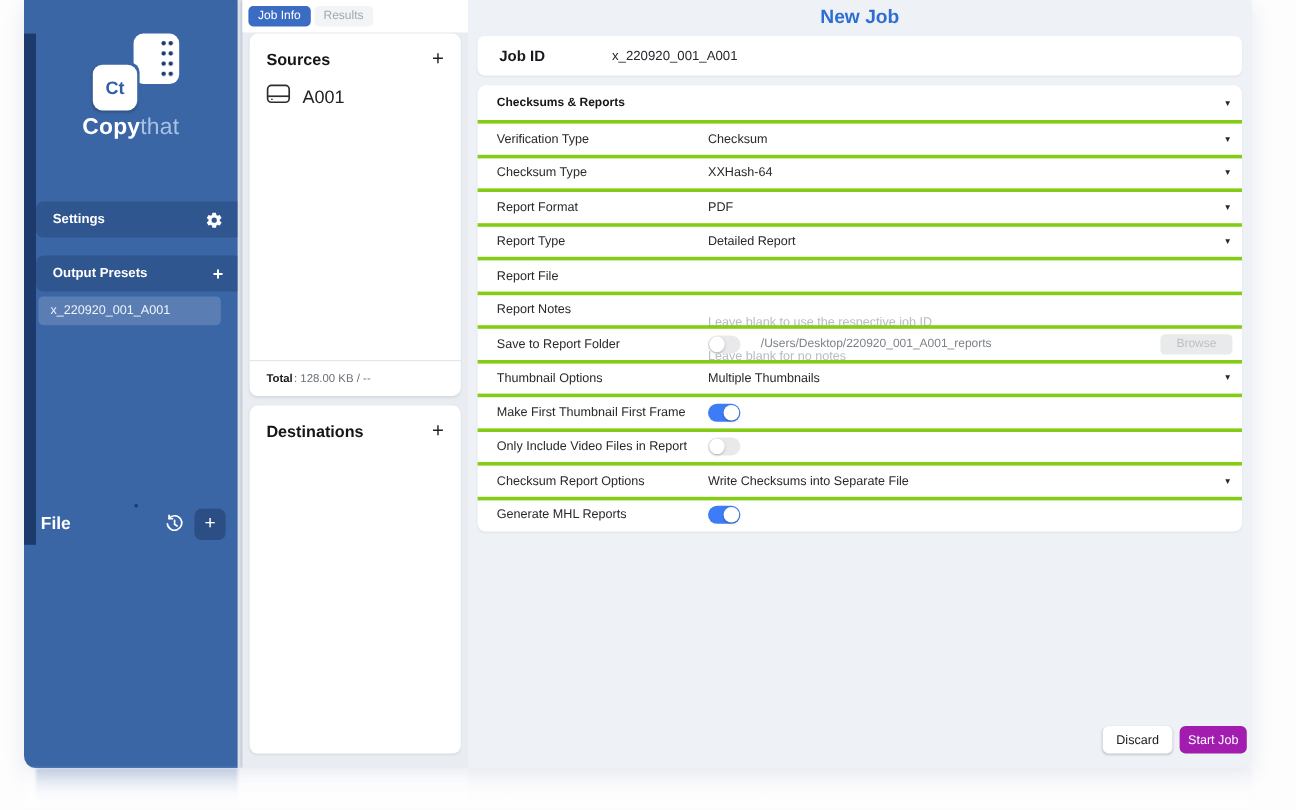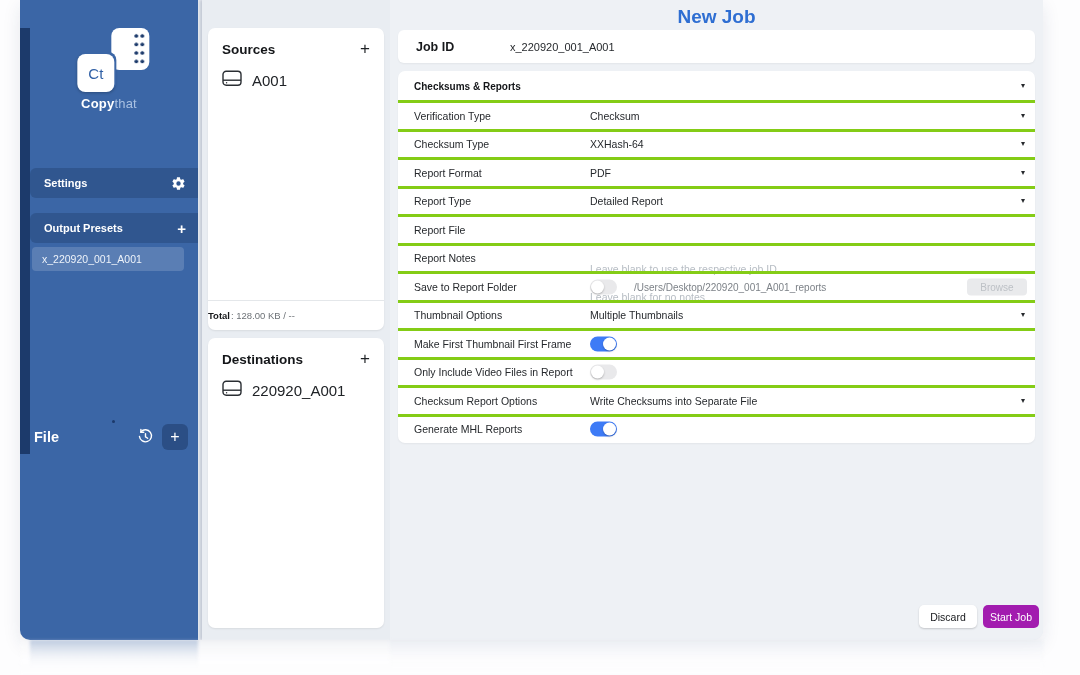--- a/index.html
+++ b/index.html
@@ -15,22 +15,22 @@
   .dark-strip { position:absolute; left:0; top:28px; width:10px; height:426px; background:#1c3a6b; }
   .logo { position:absolute; left:50%; top:28px; transform:translateX(-44%); width:72px; height:64px; }
   .film-card { position:absolute; right:0; top:0; width:38px; height:42px; background:#fff; border-radius:8px; }
   .film-holes { position:absolute; right:4px; top:4px; width:12px; height:34px;
     background-image:radial-gradient(circle at 3px 4px,#1c3a6b 1.5px,transparent 2.1px),
                      radial-gradient(circle at 9px 4px,#1c3a6b 1.5px,transparent 2.1px);
     background-size:12px 8.5px; }
   .ct-card { position:absolute; left:0; bottom:0; width:37px; height:38px; background:#fff;
     border-radius:8px; box-shadow:2px -2px 0 rgba(59,102,166,1), 0 1px 3px rgba(0,0,0,.25);
     display:flex; align-items:center; justify-content:center;
-    color:#2f5fa5; font-weight:normal; font-size:15px; }
-  .brand { position:absolute; left:0; right:0; top:96px; text-align:center; font-size:13px; letter-spacing:.2px; }
+    color:#2f5fa5; font-weight:bold; font-size:15px; }
+  .brand { position:absolute; left:0; right:0; top:96px; text-align:center; font-size:19px; letter-spacing:.2px; }
   .brand b { color:#fff; }
   .brand span { color:#a9c1e2; }
   .side-band { position:absolute; left:10px; right:0; height:30px; background:rgba(10,30,66,.22);
     border-radius:6px 0 0 6px; display:flex; align-items:center; padding:0 12px 0 14px; }
   .side-band .lbl { color:#fff; font-weight:bold; font-size:11px; flex:1; }
   .band-settings { top:168px; }
   .band-presets  { top:213px; }
   .plus-glyph { color:#fff; font-size:15px; font-weight:bold; line-height:1; }
   .gear-svg, .hist-svg { display:block; }
   .preset-item { position:absolute; left:12px; top:247px; width:152px; height:24px;
@@ -53,27 +53,27 @@
   .panel-card { position:absolute; left:6px; width:176px; background:#fff; border-radius:7px;
     box-shadow:0 1px 2px rgba(0,0,0,.08); }
   .card-sources { top:28px; height:302px; }
   .card-dests   { top:338px; height:290px; }
   .panel-head { display:flex; align-items:center; padding:11px 14px 6px 14px; }
   .panel-head .t { font-size:13.5px; font-weight:bold; color:#141619; flex:1; }
   .panel-head .plus { font-size:17px; color:#1e2125; font-weight:normal; }
   .media-item { display:flex; align-items:center; gap:10px; padding:5px 14px; }
   .media-item .nm { font-size:15px; color:#202327; }
   .total-row { position:absolute; left:0; bottom:0; width:100%; height:30px; border-top:1px solid #e4e7ea;
-    display:flex; align-items:center; font-size:9.5px; color:#6d7277; }
+    display:flex; align-items:center; padding-left:14px; font-size:9.5px; color:#6d7277; }
   .total-row b { color:#17191c; margin-right:1px; }
 
   
   .main { position:absolute; left:370px; top:0; width:653px; height:640px; background:#eef1f5; }
   .main-title { position:absolute; left:0; right:0; top:6px; text-align:center;
-    font-size:19px; font-weight:bold; color:#2e6ed2; }
+    font-size:16px; font-weight:bold; color:#2e6ed2; }
   .jobid-card { position:absolute; left:8px; top:30px; width:637px; height:33px; background:#fff;
     border-radius:6px; box-shadow:0 1px 2px rgba(0,0,0,.05);padding-left:44px; }
   .jobid-card .jl { position:absolute; left:18px; top:50%; transform:translateY(-50%);
     font-size:12.5px; font-weight:bold; color:#17191c; }
   .jobid-card .jv { position:absolute; left:112px; top:50%; transform:translateY(-50%);
     font-size:11px; color:#26292d; }
   .cs-card { position:absolute; left:8px; top:71px; width:637px; background:#fff; border-radius:7px;
     box-shadow:0 1px 2px rgba(0,0,0,.05); padding-bottom:1px; }
   .cs-head { position:relative; height:29px; }
   .cs-head .t { position:absolute; left:16px; top:50%; transform:translateY(-50%);
@@ -155,20 +155,24 @@
           <path d="M5.5 5.5 A 8.5 8.5 0 1 1 3.5 12"></path>
           <path d="M5.5 2 v4 h4" stroke-width="2"></path>
           <path d="M12 8 v4.5 l3 2"></path>
         </svg>
       </span>
       <span class="jobs-plus">+</span>
     </div>
   </div>
 
   <div class="midcol">
+    <div class="tabbar">
+      <span class="tab active">Job Info</span>
+      <span class="tab idle">Results</span>
+    </div>
 
     <div class="panel-card card-sources">
       <div class="panel-head">
         <span class="t">Sources</span>
         <span class="plus">+</span>
       </div>
       <div class="media-item">
         <span>
           <svg width="20" height="17" viewBox="0 0 20 17" fill="none" stroke="#2a2e33" stroke-width="1.4">
             <rect x="1" y="1.2" width="18" height="14" rx="3.2"></rect>
@@ -182,30 +186,20 @@
         <b>Total</b>
           <span>: 128.00 KB / --</span>
       </div>
     </div>
 
     <div class="panel-card card-dests">
       <div class="panel-head">
         <span class="t">Destinations</span>
         <span class="plus">+</span>
       </div>
-      <div class="media-item">
-        <span>
-          <svg width="20" height="17" viewBox="0 0 20 17" fill="none" stroke="#2a2e33" stroke-width="1.4">
-            <rect x="1" y="1.2" width="18" height="14" rx="3.2"></rect>
-            <path d="M1 10.2 h18"></path>
-            <circle cx="4.6" cy="12.7" r="0.7" fill="#2a2e33" stroke="none"></circle>
-          </svg>
-        </span>
-        <span class="nm">220920_A001</span>
-      </div>
     </div>
   </div>
 
   <div class="main">
     <div class="main-title">New Job</div>
 
     <div class="jobid-card">
       <span class="jl">Job ID</span>
       <span class="jv">x_220920_001_A001</span>
     </div>

